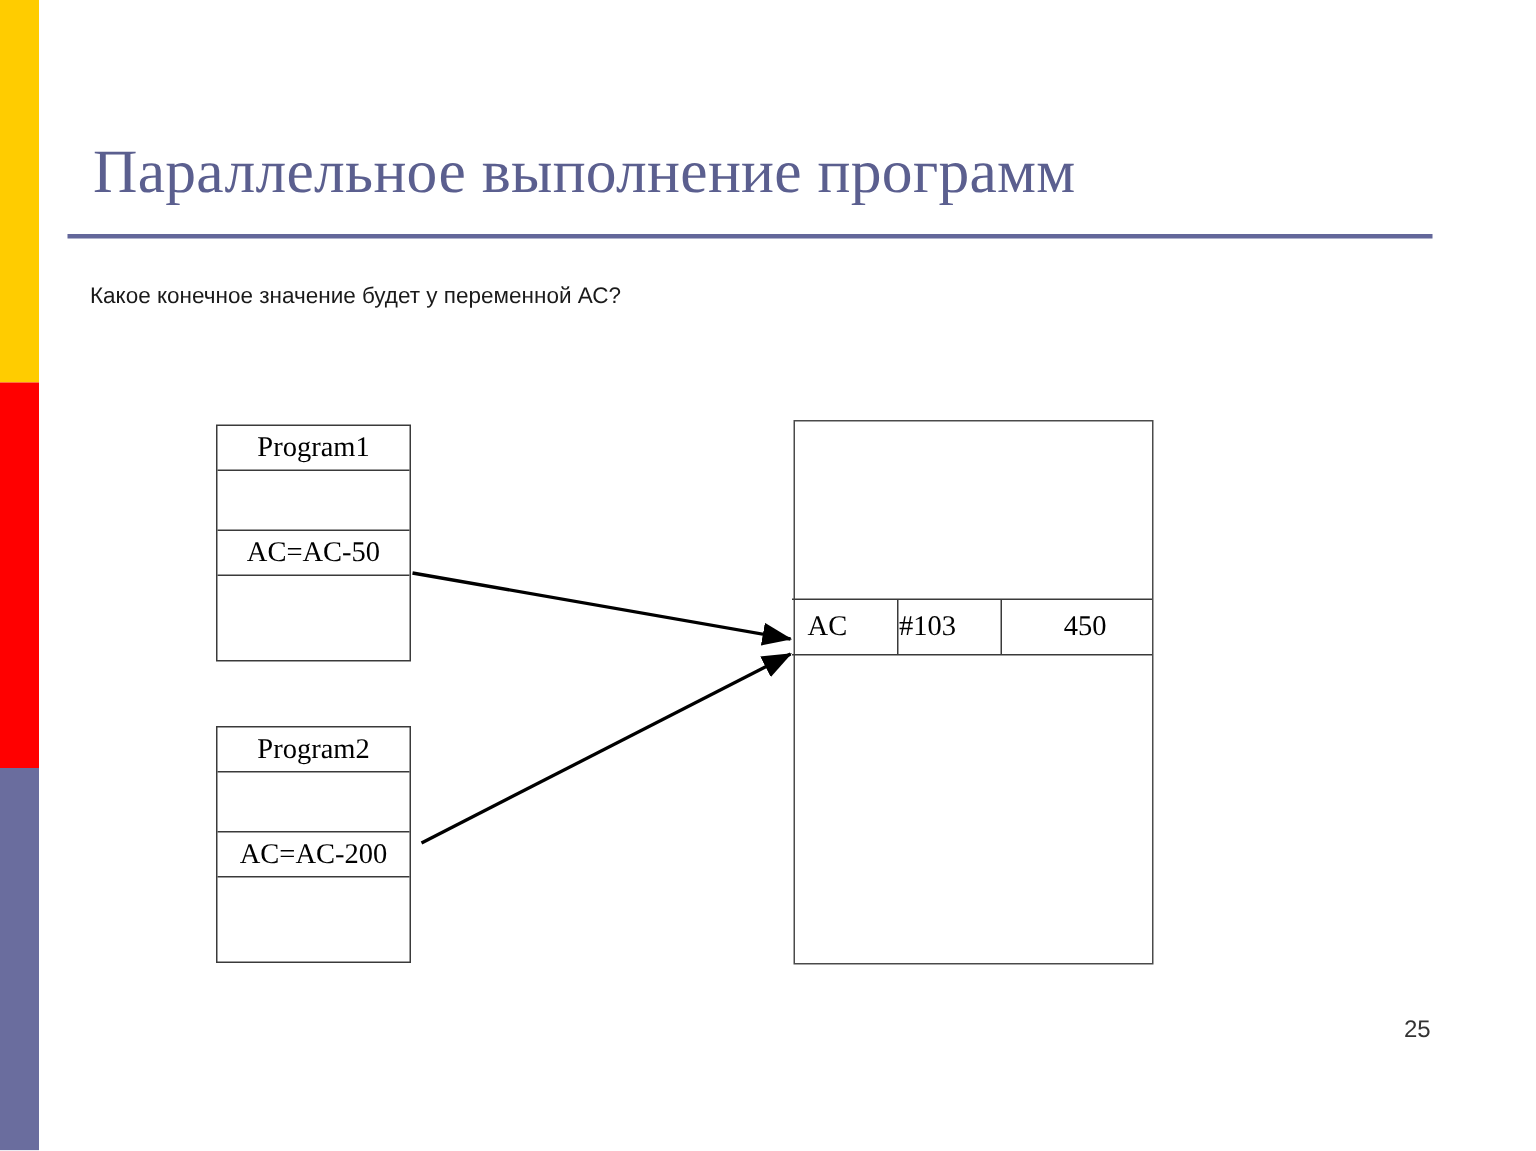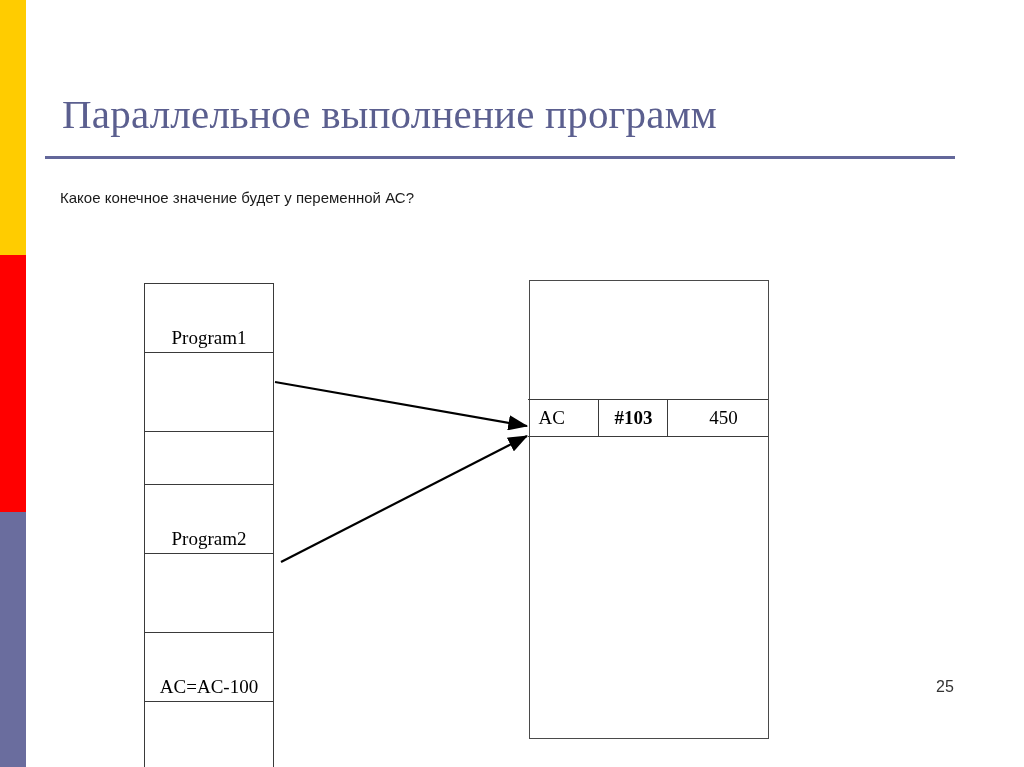--- a/index.html
+++ b/index.html
@@ -75,33 +75,32 @@
   .program-row {
     box-sizing: border-box;
     border-bottom: 1.6px solid #3a3a3a;
     font-size: 19px;
     line-height: 30px;
     height: 30px;
     text-align: center;
     color: #000000;
     white-space: nowrap;
     overflow: visible;
-    margin-top: 39px;
   }
   .program-row.tall { height: 40px; line-height: 40px; }
   .program-row.last { border-bottom: none; height: 56px; line-height: 56px; }
   .program-row.empty { color: transparent; }
 
   
   #memory-box {
     position: absolute;
     left: 529px;
     top: 280px;
     width: 240px;
-    height: 459px;
+    height: 363px;
     border: 1.6px solid #4a4a4a;
     box-sizing: border-box;
     background: #ffffff;
   }
   #memory-row {
     position: absolute;
     left: -1.6px;
     top: 118px;
     width: 240px;
     height: 38px;
@@ -113,21 +112,21 @@
   }
   .memory-cell {
     box-sizing: border-box;
     font-size: 19px;
     line-height: 36px;
     color: #000000;
     padding-left: 10px;
     white-space: nowrap;
   }
   #memory-cell-name  { width: 71px; border-right: 1.6px solid #3a3a3a; }
-  #memory-cell-addr  { width: 69px; border-right: 1.6px solid #3a3a3a; text-align: center; padding-left: 0; font-weight: bold; }
+  #memory-cell-addr  { width: 69px; border-right: 1.6px solid #3a3a3a; padding-left: 0; }
   #memory-cell-value { width: 100px; text-align: center; }
 
   
   #arrows {
     position: absolute;
     left: 0;
     top: 0;
     width: 1024px;
     height: 767px;
     pointer-events: none;
@@ -152,27 +151,28 @@
   <div class="sidebar-band" id="band-purple"></div>
 
   <div id="title">Параллельное выполнение программ</div>
   <div id="title-rule"></div>
 
   <div id="question">Какое конечное значение будет у переменной АС?</div>
 
   <div class="program-box" id="program1-box">
     <div class="program-row">Program1</div>
     <div class="program-row tall empty"></div>
+    <div class="program-row">AC=AC-50</div>
     <div class="program-row last empty"></div>
   </div>
 
   <div class="program-box" id="program2-box">
     <div class="program-row">Program2</div>
     <div class="program-row tall empty"></div>
-    <div class="program-row">AC=AC-100</div>
+    <div class="program-row">AC=AC-200</div>
     <div class="program-row last empty"></div>
   </div>
 
   <div id="memory-box">
     <div id="memory-row">
       <div class="memory-cell" id="memory-cell-name">AC</div>
       <div class="memory-cell" id="memory-cell-addr">#103</div>
       <div class="memory-cell" id="memory-cell-value">450</div>
     </div>
   </div>

